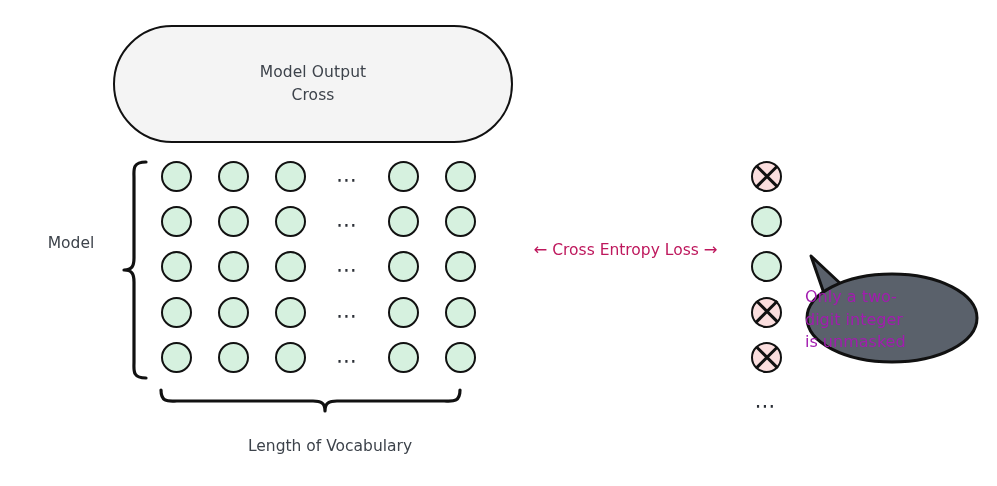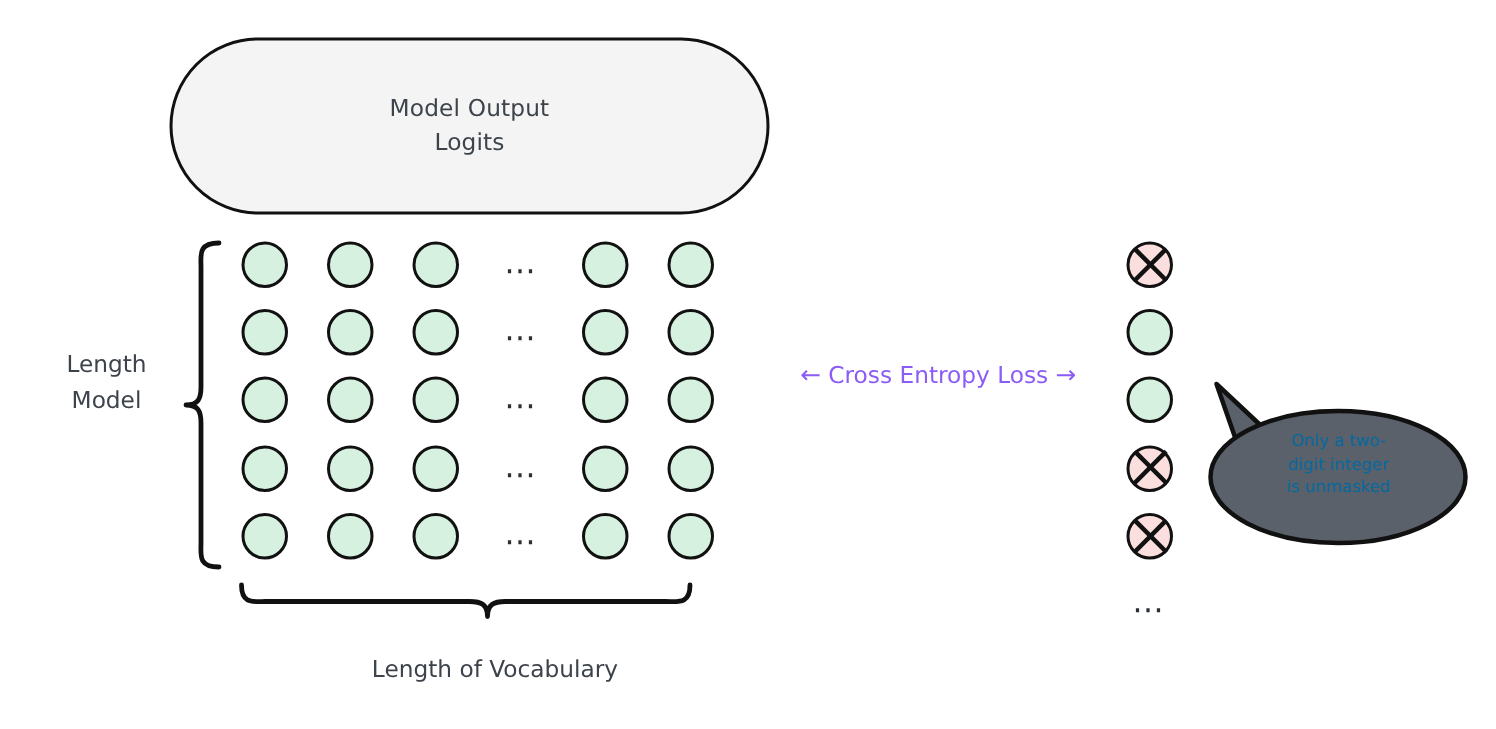--- a/index.html
+++ b/index.html
@@ -93,63 +93,62 @@
   #label-vocab  { left: 180px; top: 434px; width: 300px; }
 
   
   #cross-entropy {
     position: absolute;
     left: 503px;
     top: 240px;
     width: 245px;
     text-align: center;
     font-size: 15.5px;
-    color: #8b5cf6;
+    color: #be185d;
     white-space: nowrap;
   }
   #cross-entropy .arrow { font-size: 16.5px; }
 
   
   #bubble {
     position: absolute;
     left: 805px;
     top: 272px;
     width: 175px;
     height: 92px;
   }
   #bubble-text {
     position: absolute;
     left: 805px;
     top: 286px;
     width: 175px;
-    text-align: center;
-    font-size: 11px;
+    font-size: 16px;
     line-height: 1.42;
-    color: #0369a1;
+    color: #a21caf;
     pointer-events: none;
   }
 
   svg.overlay {
     position: absolute;
     left: 0;
     top: 0;
     width: 997px;
     height: 486px;
     overflow: visible;
     pointer-events: none;
   }
 </style>
 </head>
 <body>
 
 <div id="canvas">
 
   <div class="pill" id="pill-logits">
     <div class="pill-line">Model Output</div>
-    <div class="pill-line">Logits</div>
+    <div class="pill-line">Cross</div>
   </div>
 
 
   <svg class="overlay" viewBox="0 0 997 486">
 
     <path d="M 146 162
              C 132 162, 134 170, 134 178
              L 134 258
              C 134 266, 132 270, 124 270
              C 132 270, 134 274, 134 282
@@ -159,21 +158,20 @@
     <path d="M 161 390
              C 161 403, 169 401, 177 401
              L 313 401
              C 321 401, 325 403, 325 411
              C 325 403, 329 401, 337 401
              L 444 401
              C 452 401, 460 403, 460 390" fill="none" stroke="#111111" stroke-width="3.2" stroke-linecap="round" stroke-linejoin="round"></path>
   </svg>
 
   <div class="axis-label" id="label-tokens">
-    <div>Length</div>
     <div>Model</div>
   </div>
 
   <div class="axis-label" id="label-vocab">Length of Vocabulary</div>
 
   <div id="cross-entropy">
     <span class="arrow">←</span>
     <span>Cross Entropy Loss</span>
     <span class="arrow">→</span>
   </div>

